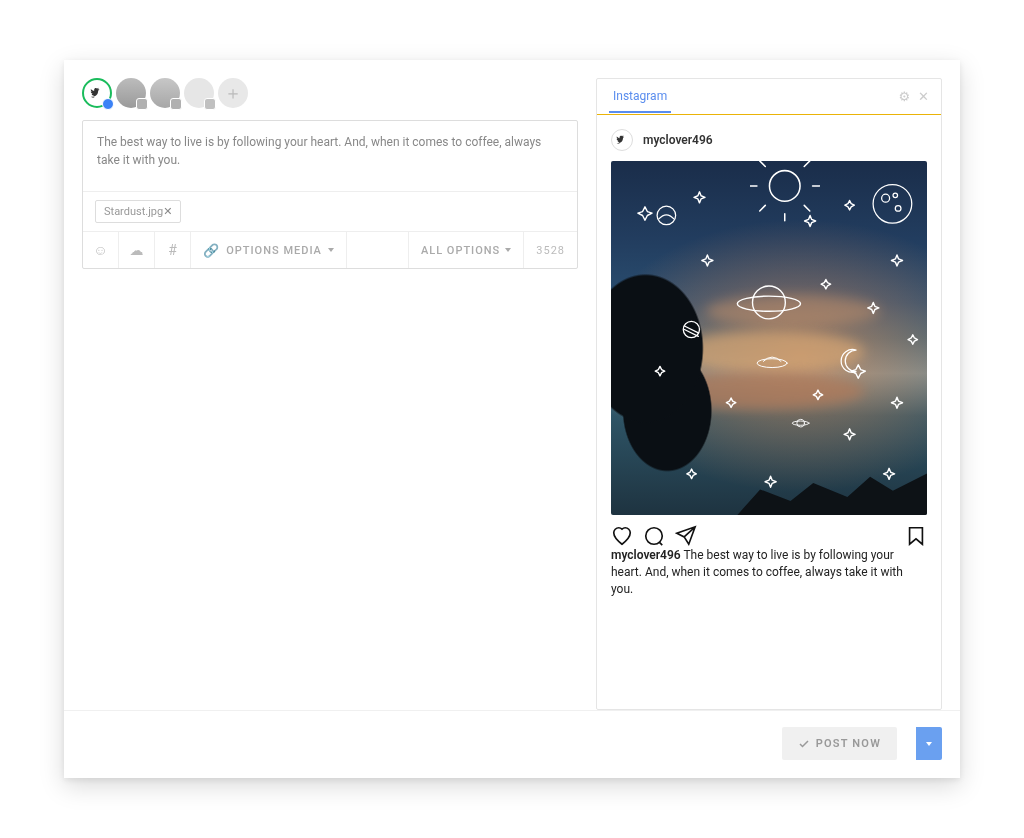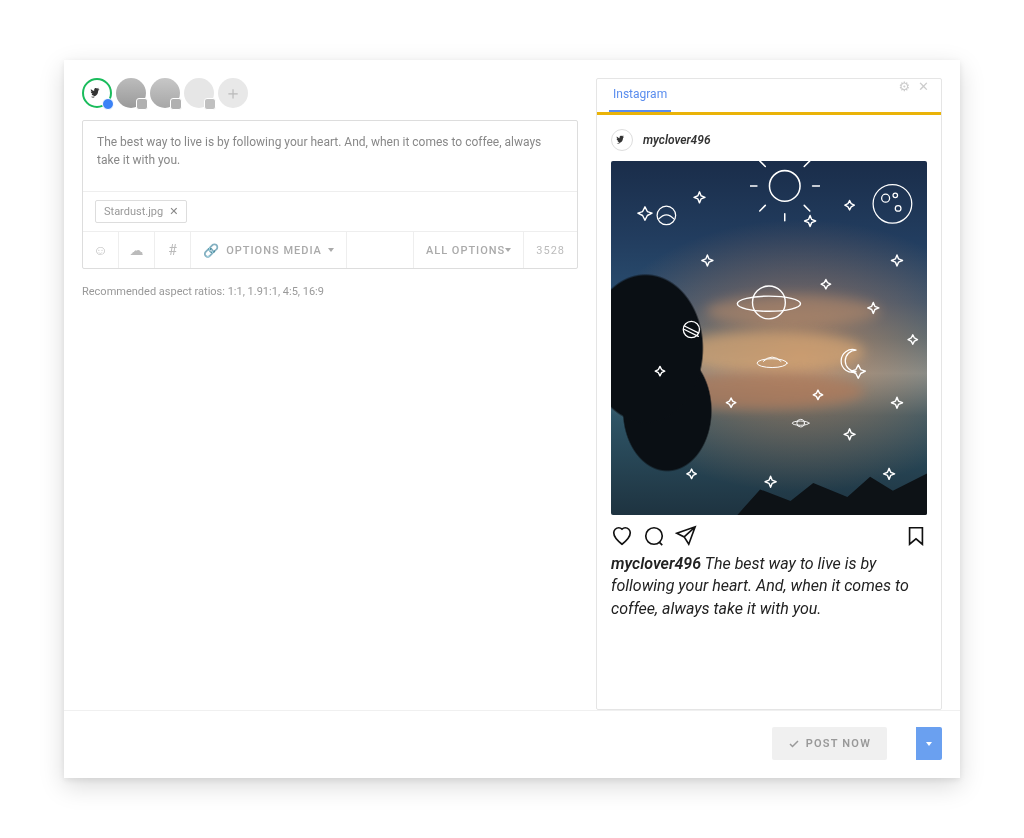--- a/index.html
+++ b/index.html
@@ -100,21 +100,20 @@
     min-height: 70px;
     outline: none;
   }
   .attachment-bar {
     padding: 8px 12px;
     border-top: 1px solid #eee;
   }
   .file-chip {
     display: inline-flex;
     align-items: center;
-    gap: 6px;
     border: 1px solid #ddd;
     border-radius: 2px;
     padding: 4px 8px;
     font-size: 11px;
     color: #999;
   }
   .file-chip .x { color: #888; font-size: 11px; cursor: pointer; }
   .toolbar {
     display: flex;
     align-items: stretch;
@@ -140,20 +139,21 @@
     font-size: 11px;
     letter-spacing: 1px;
     font-weight: 500;
     height: 36px;
   }
   .spacer { flex: 1; }
   .all-options {
     display: flex;
     align-items: center;
     padding: 0 12px;
+    gap: 5px;
     color: #aaa;
     font-size: 11px;
     letter-spacing: 1px;
     font-weight: 500;
     border-left: 1px solid #eee;
     height: 36px;
   }
   .char-count {
     display: flex;
     align-items: center;
@@ -181,41 +181,41 @@
     flex: 1 1 auto;
     border: 1px solid #e5e5e5;
     border-radius: 2px;
     display: flex;
     flex-direction: column;
     min-width: 0;
     min-height: 0;
   }
   .preview-tabs {
     display: flex;
+    align-items: center;
     padding: 0 12px;
     height: 36px;
-    border-bottom: 3px solid #eab308;
+    border-bottom: 1px solid #eab308;
   }
   .preview-tab {
     font-size: 12px;
     color: #5a8dee;
     padding: 8px 4px;
     border-bottom: 2px solid #5a8dee;
   }
   .preview-controls {
     margin-left: auto;
     display: flex;
     gap: 8px;
     color: #ccc;
     font-size: 13px;
   }
   .preview-body {
     padding: 14px;
     overflow: auto;
-    font-style: italic;
   }
   .ig-head {
     display: flex;
     align-items: center;
     gap: 10px;
     margin-bottom: 10px;
   }
   .ig-avatar {
     width: 22px; height: 22px;
     border-radius: 50%;
@@ -262,37 +262,36 @@
   }
   .ig-actions {
     display:flex;
     align-items:center;
     gap: 10px;
     padding-top: 10px;
   }
   .ig-actions svg { width:22px; height:22px; stroke:#111; fill:none; stroke-width:1.8; }
   .ig-actions .save { margin-left:auto; }
   .ig-caption {
-    font-size: 16px;
+    font-size: 12px;
     color: #222;
     line-height: 1.4;
-    margin-top: 6px;
   }
   .ig-caption b { font-weight: 600; }
   .ig-time {
     font-size: 10px;
     color: #aaa;
     margin-top: 4px;
   }
   
   .footer {
     display:flex;
     justify-content:flex-end;
     align-items:stretch;
-    gap:17px;
+    gap:7px;
     padding:16px 18px 18px;
     border-top: 1px solid #f0f0f0;
   }
   .btn {
     display:inline-flex;
     align-items:center;
     gap:6px;
     font-size:11px;
     font-weight:600;
     letter-spacing:1.2px;
@@ -374,21 +373,20 @@
           </div>
           <div class="spacer"></div>
           <div class="all-options">
             <span>ALL OPTIONS</span>
             <span class="caret-down"></span>
           </div>
           <div class="char-count">3528</div>
         </div>
       </div>
 
-      <div class="aspect-hint">Recommended aspect ratios: 1:1, 1.91:1, 4:5, 16:9</div>
     </div>
 
     <div class="preview">
       <div class="preview-tabs">
         <div class="preview-tab">Instagram</div>
         <div class="preview-controls">
           <span style="cursor:pointer;">⚙</span>
           <span style="cursor:pointer;">✕</span>
         </div>
       </div>

